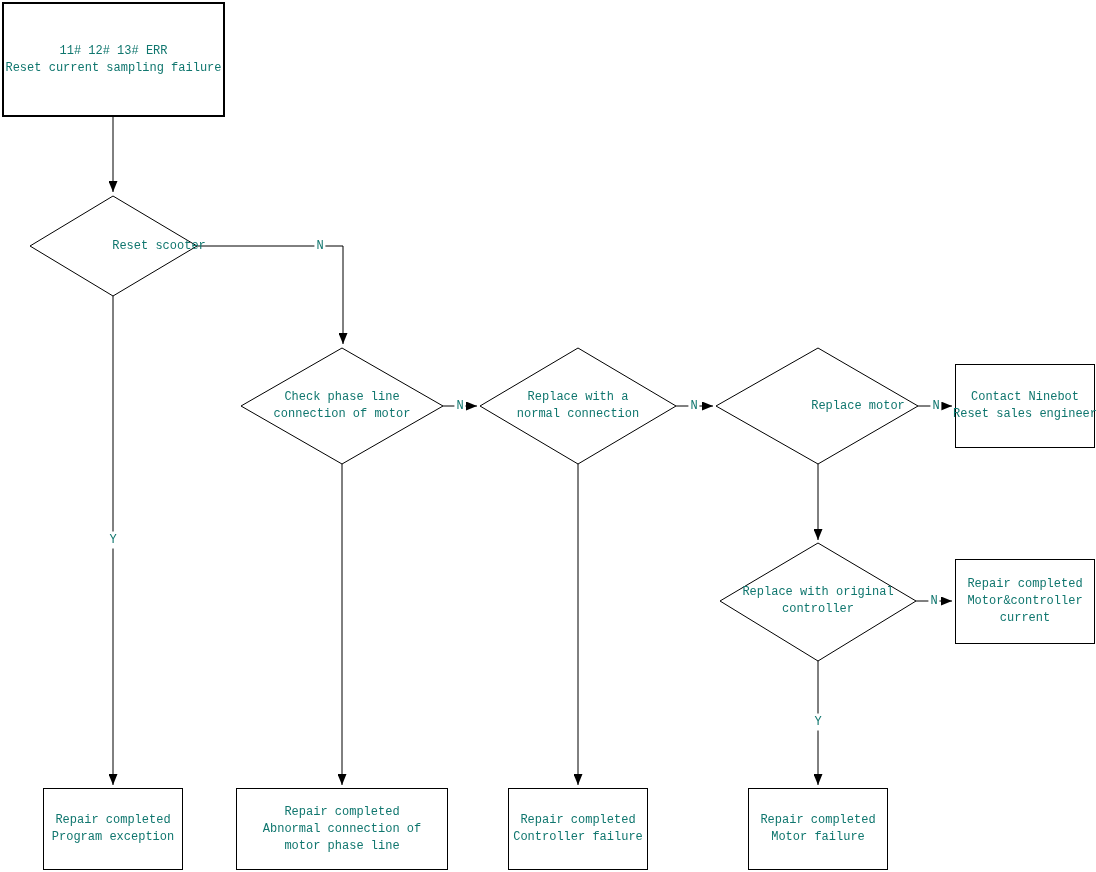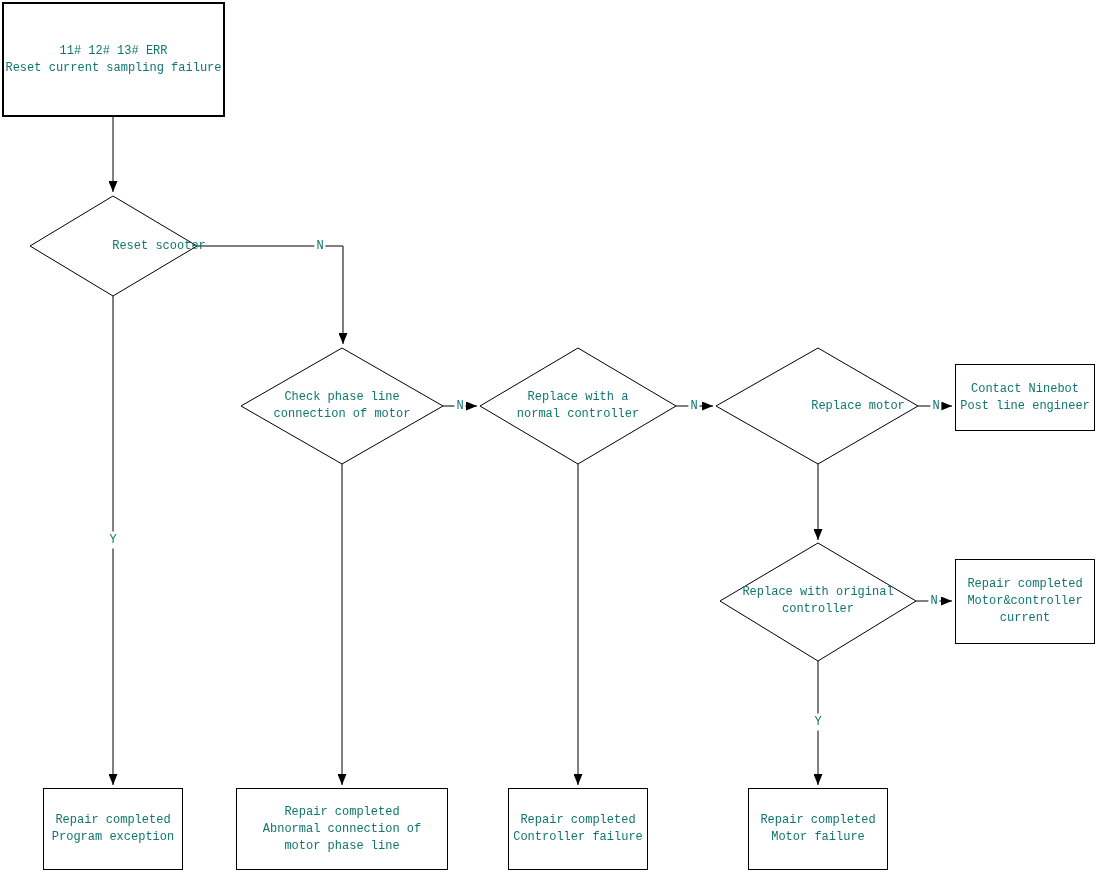--- a/index.html
+++ b/index.html
@@ -78,23 +78,23 @@
       <polygon points="818,348 918,406 818,464 716,406"></polygon>
       <polygon points="818,543 916,601 818,661 720,601"></polygon>
     </g>
   </svg>
 
   <div class="box start" style="left:2px; top:2px; width:223px; height:115px;">
     <div class="tline">11# 12# 13# ERR</div>
     <div class="tline">Reset current sampling failure</div>
   </div>
 
-  <div class="box" style="left:955px; top:364px; width:140px; height:67px;">
+  <div class="box" style="left:955px; top:364px; width:140px; height:84px;">
     <div class="tline">Contact Ninebot</div>
-    <div class="tline">Post line engineer</div>
+    <div class="tline">Reset sales engineer</div>
   </div>
 
   <div class="box" style="left:955px; top:559px; width:140px; height:85px;">
     <div class="tline">Repair completed</div>
     <div class="tline">Motor&amp;controller</div>
     <div class="tline">current</div>
   </div>
 
   <div class="box" style="left:43px; top:788px; width:140px; height:82px;">
     <div class="tline">Repair completed</div>
@@ -121,21 +121,21 @@
     <div class="tline">Reset scooter</div>
   </div>
 
   <div class="dlabel" style="left:342px; top:406px;">
     <div class="tline">Check phase line</div>
     <div class="tline">connection of motor</div>
   </div>
 
   <div class="dlabel" style="left:578px; top:406px;text-align:center;">
     <div class="tline">Replace with a</div>
-    <div class="tline">normal controller</div>
+    <div class="tline">normal connection</div>
   </div>
 
   <div class="dlabel" style="left:818px; top:406px;margin-left:40px;">
     <div class="tline">Replace motor</div>
   </div>
 
   <div class="dlabel" style="left:818px; top:601px;font-family:Liberation Mono, monospace;">
     <div class="tline">Replace with original</div>
     <div class="tline">controller</div>
   </div>

